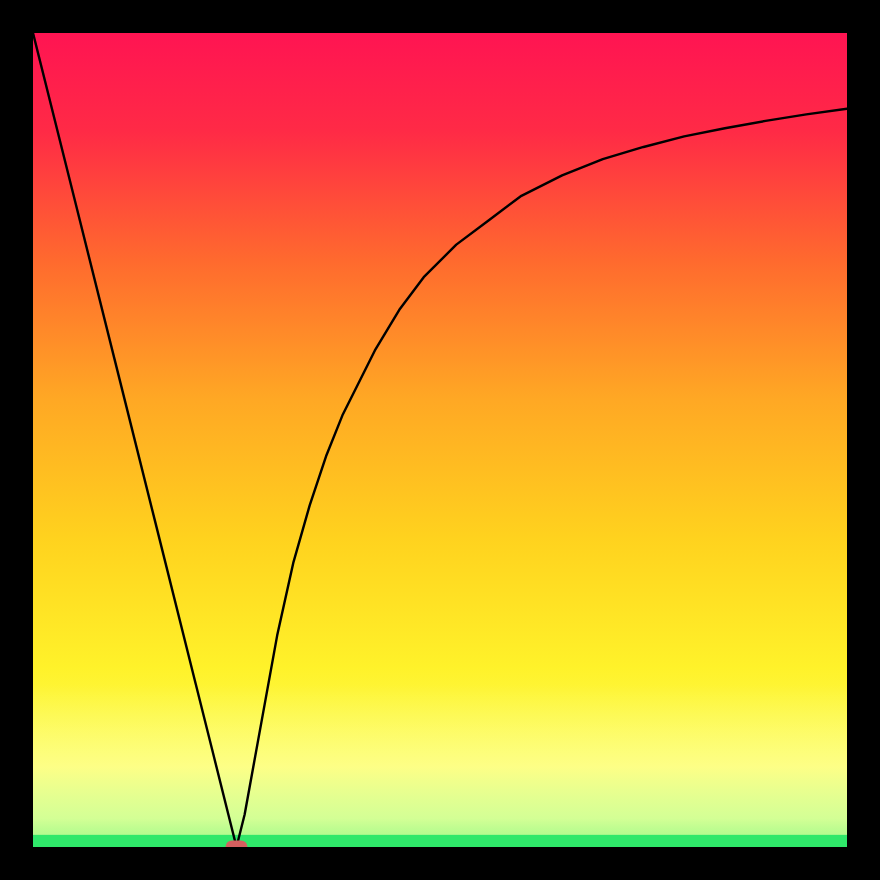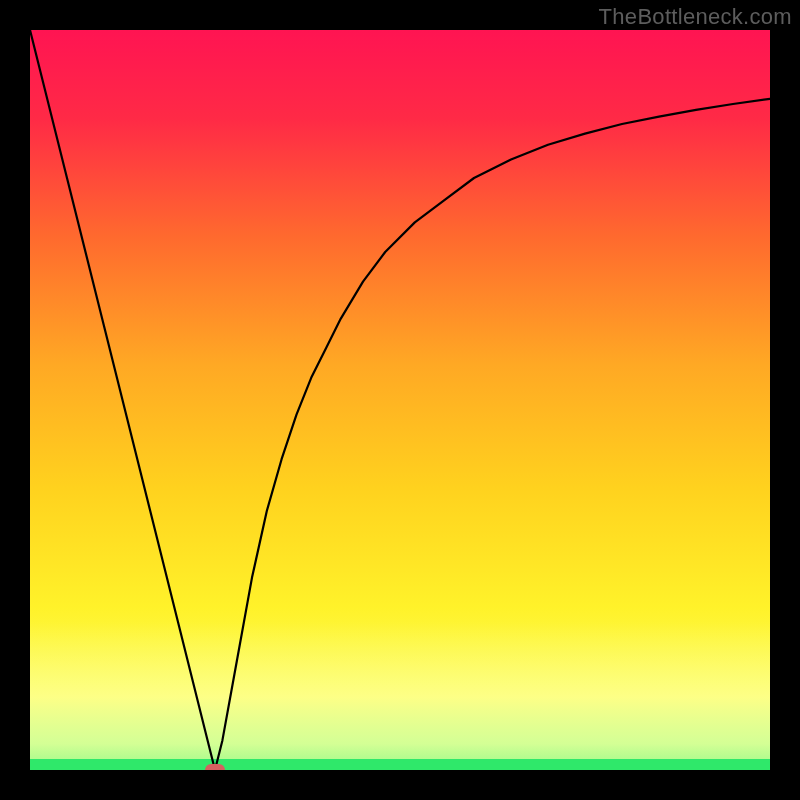--- a/index.html
+++ b/index.html
@@ -73,14 +73,13 @@
 
     <div class="glow green-band" id="green-band" style="top: 728.9px; height: 11.1px;"></div>
 
     <svg class="curve" viewBox="0 0 740 740" preserveAspectRatio="none">
       <path id="curve-path" d="M0.0 0.0 L37.0 148.0 L74.0 296.0 L111.0 444.0 L148.0 592.0 L162.8 651.2 L177.6 710.4 L185.0 740.0 L192.4 710.4 L207.2 629.0 L222.0 547.6 L236.8 481.0 L251.6 429.2 L266.4 384.8 L281.2 347.8 L296.0 318.2 L310.8 288.6 L333.0 251.6 L355.2 222.0 L384.8 192.4 L414.4 170.2 L444.0 148.0 L481.0 129.5 L518.0 114.7 L555.0 103.6 L592.0 94.0 L629.0 86.6 L666.0 79.9 L703.0 74.0 L740.0 68.8" fill="none" stroke="#000" stroke-width="2.2" stroke-linejoin="round" stroke-linecap="round"></path>
     </svg>
 
     <div class="marker" id="marker" style="width: 20px; height: 12px; left: 175px; top: 734px; background: rgb(213, 96, 96);"></div>
   </div>
 
-  <div class="watermark">TheBottleneck.com</div>
 </div>
 
 </body></html>

